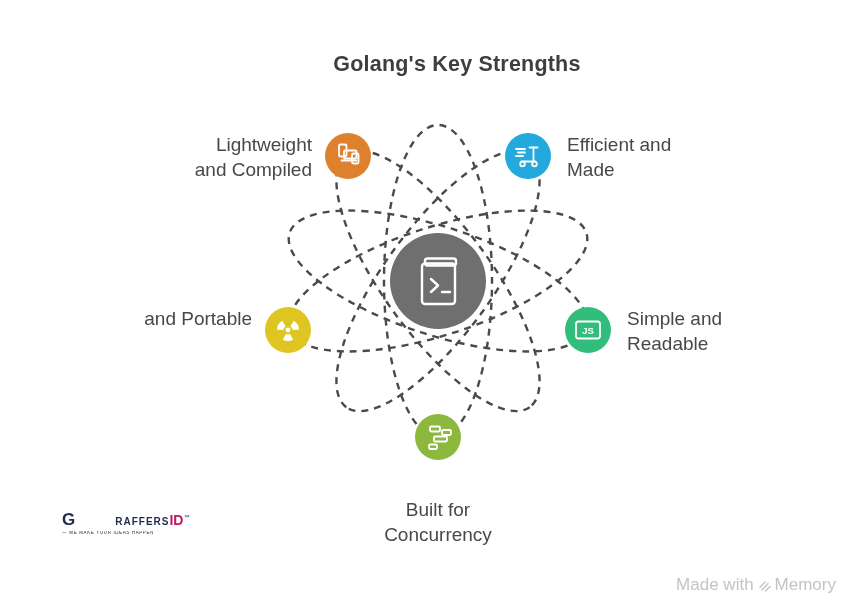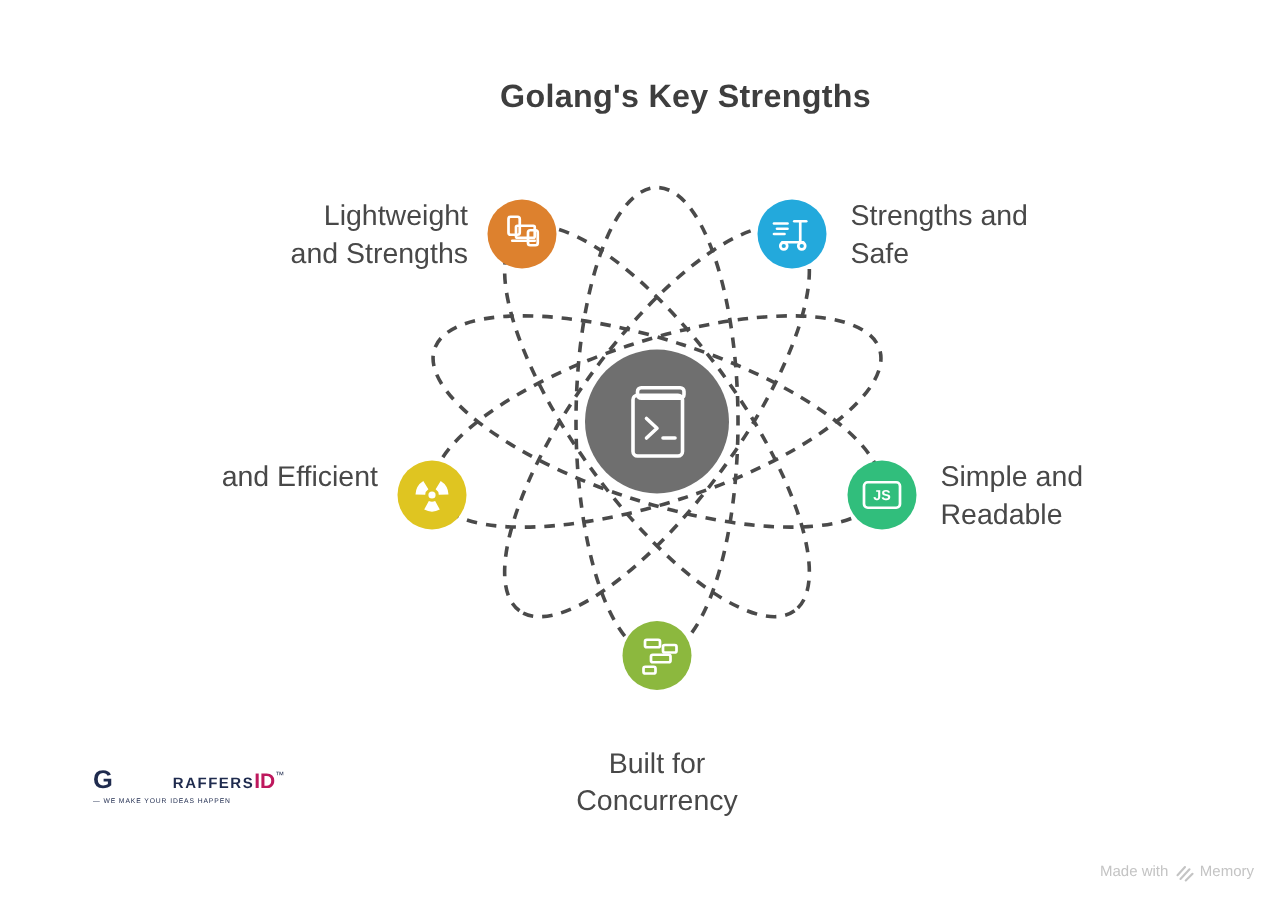--- a/index.html
+++ b/index.html
@@ -30,21 +30,21 @@
   .logo-g{font-size:17px;font-weight:bold;}
   .logo-rest{font-size:10px;font-weight:bold;letter-spacing:1px;margin-left:40px;}
   .logo-id{font-size:14px;font-weight:bold;color:#be185d;}
   .logo-mark{font-size:6px;vertical-align:super;color:#1f2b4e;}
   .logo-tagline{
     margin-top:3px;font-size:4.5px;letter-spacing:.6px;color:#1f2b4e;
     text-align:center;white-space:nowrap;width:92px;overflow:hidden;
   }
   .attribution{
     position:absolute;right:14px;top:575px;display:flex;align-items:center;gap:4px;
-    font-size:10px;color:#c4c4c4;
+    font-size:17px;color:#c4c4c4;
   }
   .napkin-icon{display:inline-block;}
 </style>
 </head>
 <body>
 
 <div class="canvas">
 
   <h1 class="title">Golang's Key Strengths</h1>
 
@@ -116,28 +116,28 @@
         <rect class="glyph-stroke" stroke-width="1.6" x="430" y="426.5" width="10" height="5" rx="1.2"></rect>
         <rect class="glyph-stroke" stroke-width="1.6" x="442" y="430" width="9" height="5" rx="1.2"></rect>
         <rect class="glyph-stroke" stroke-width="1.6" x="434" y="436.5" width="13" height="5" rx="1.2"></rect>
         <rect class="glyph-stroke" stroke-width="1.6" x="429" y="444.5" width="8" height="4.5" rx="1.2"></rect>
       </g>
     </g>
   </svg>
 
   <div class="label label-tl">
     <div>Lightweight</div>
-    <div>and Strengths</div>
+    <div>and Compiled</div>
   </div>
   <div class="label label-tr">
-    <div>Strengths and</div>
-    <div>Safe</div>
+    <div>Efficient and</div>
+    <div>Made</div>
   </div>
   <div class="label label-l">
-    <div>and Efficient</div>
+    <div>and Portable</div>
   </div>
   <div class="label label-r">
     <div>Simple and</div>
     <div>Readable</div>
   </div>
   <div class="label label-b">
     <div>Built for</div>
     <div>Concurrency</div>
   </div>
 

